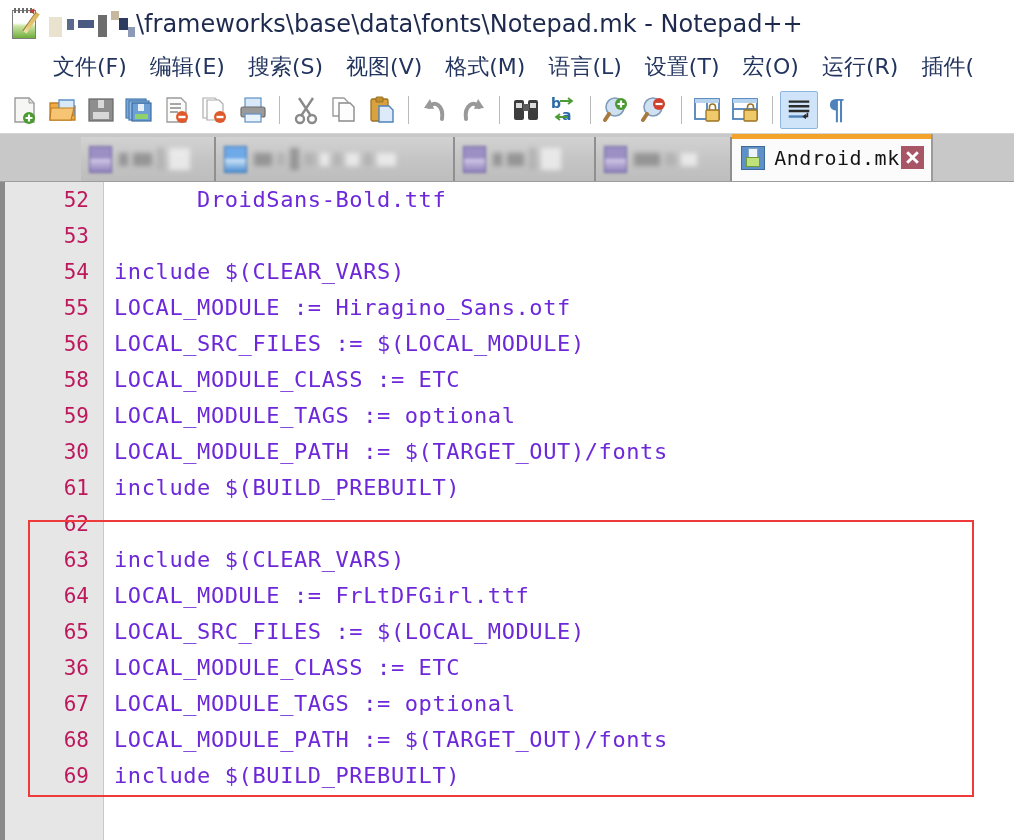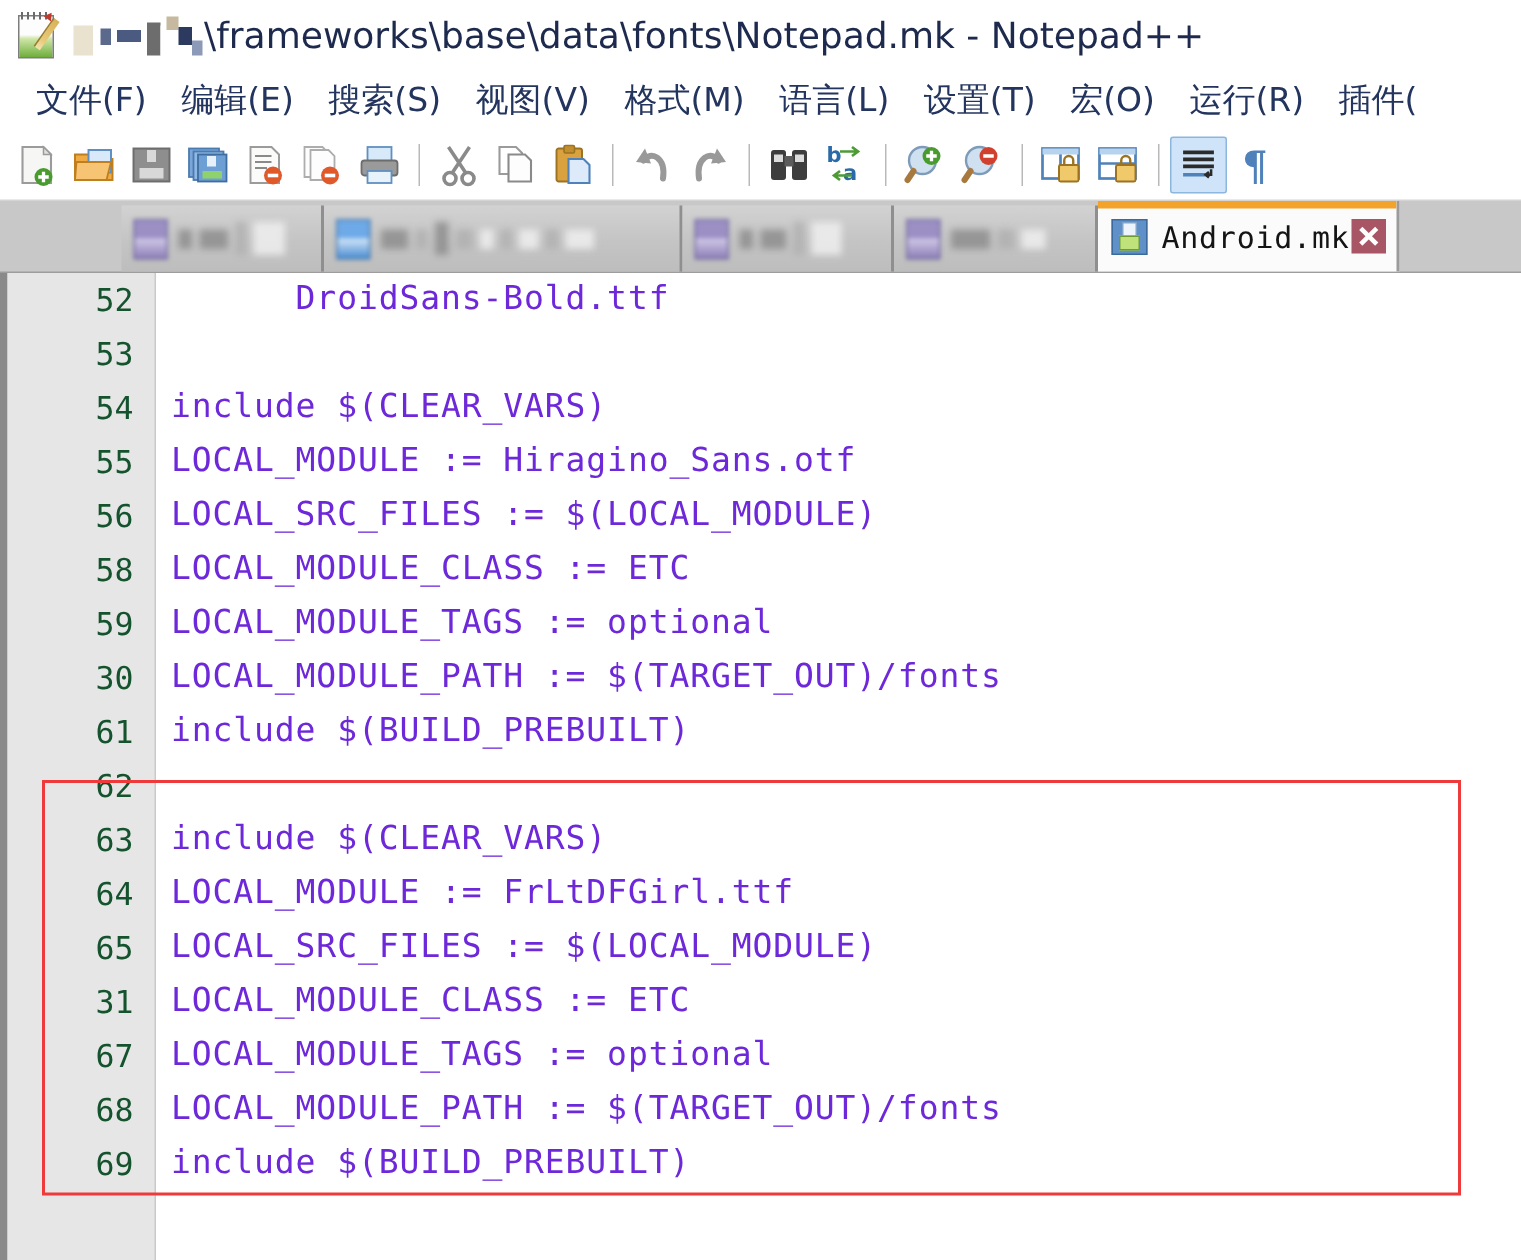--- a/index.html
+++ b/index.html
@@ -78,20 +78,21 @@
 
   
   .menubar {
     height: 38px;
     display: flex;
     align-items: center;
     background: #ffffff;
     padding-left: 24px;
     box-sizing: border-box;
     overflow: hidden;
+    justify-content: center;
   }
   .menu-item {
     font-size: 22px;
     color: #23355e;
     padding: 0 11px 0 0;
     margin-right: 12px;
     white-space: nowrap;
     cursor: default;
     font-family: "DejaVu Sans", sans-serif;
   }
@@ -258,21 +259,21 @@
     position: relative;
   }
   .lineno {
     position: absolute;
     right: 14px;
     top: 0;
     height: 36px;
     line-height: 36px;
     font-family: "DejaVu Sans Mono", monospace;
     font-size: 21px;
-    color: #14532d;
+    color: #be185d;
     text-align: center;
   }
   .codetext {
     position: absolute;
     left: 9px; top: 0;
     height: 36px;
     line-height: 36px;
     font-family: "DejaVu Sans Mono", monospace;
     font-size: 22px;
     color: #6d28d9;
@@ -607,21 +608,21 @@
       <div class="row">
           <span class="lineno">63</span>
         </div>
       <div class="row">
           <span class="lineno">64</span>
         </div>
       <div class="row">
           <span class="lineno">65</span>
         </div>
       <div class="row">
-          <span class="lineno">31</span>
+          <span class="lineno">36</span>
         </div>
       <div class="row">
           <span class="lineno">67</span>
         </div>
       <div class="row">
           <span class="lineno">68</span>
         </div>
       <div class="row">
           <span class="lineno">69</span>
         </div>

